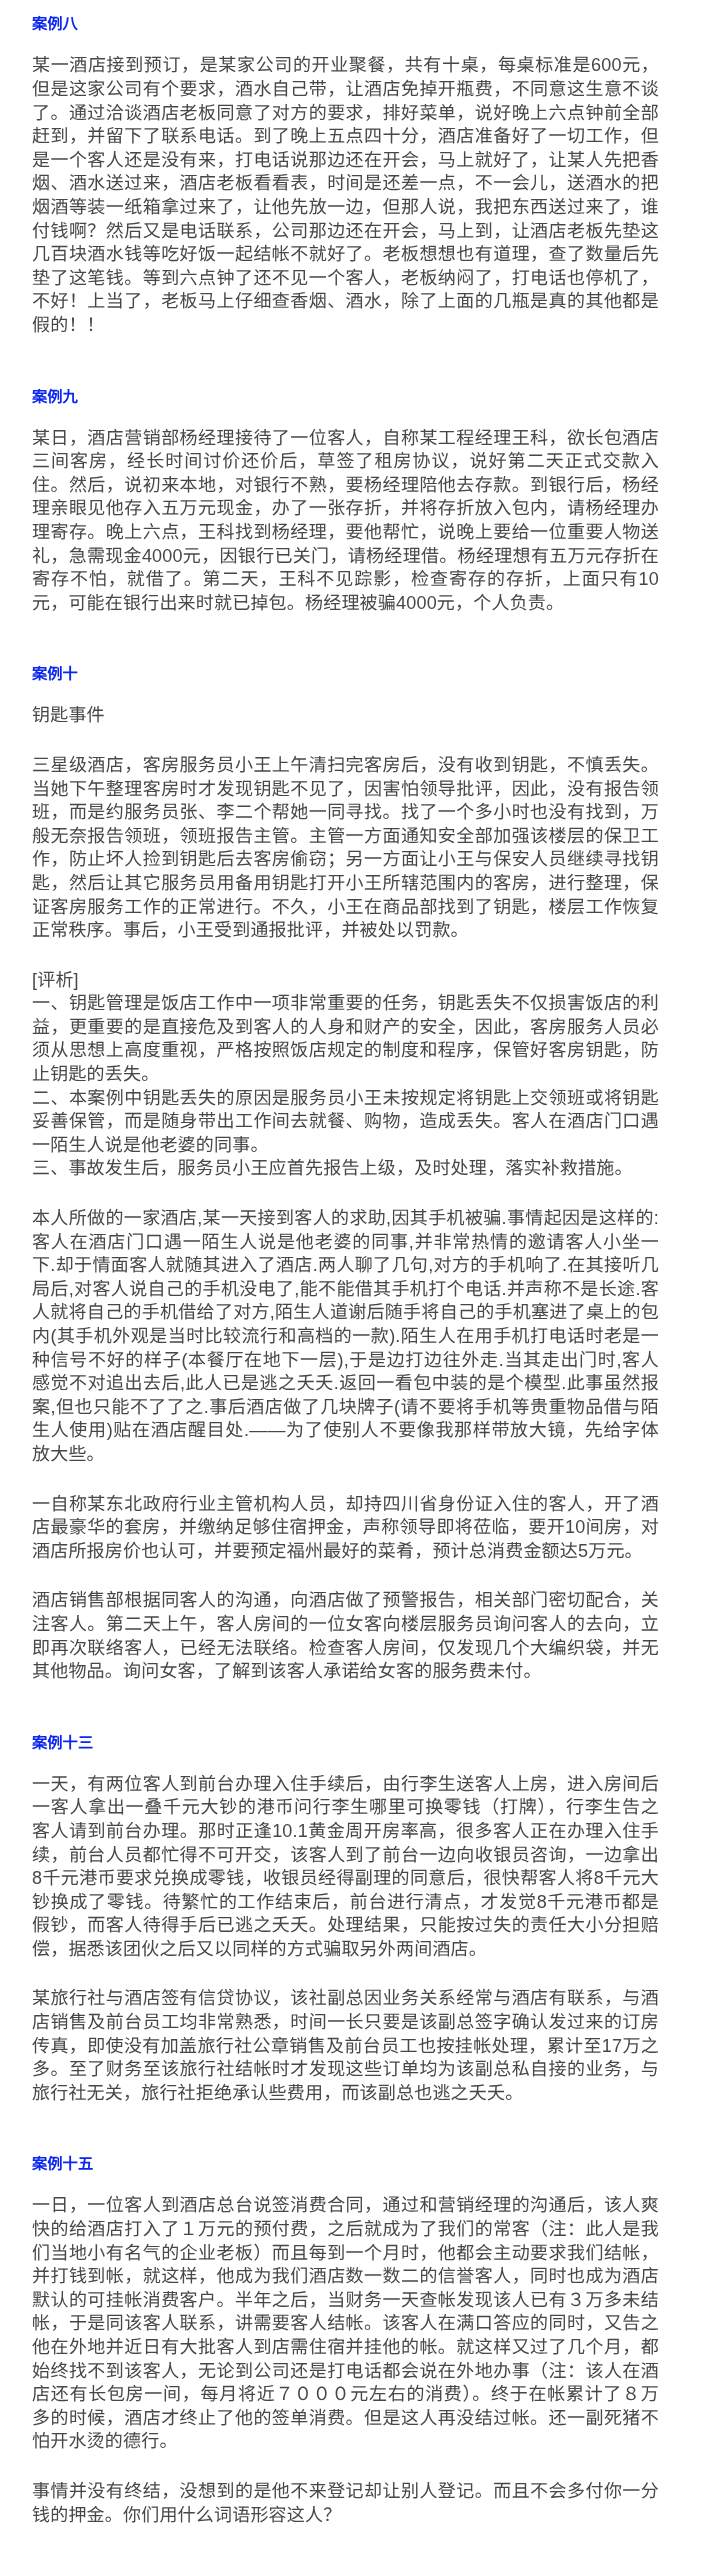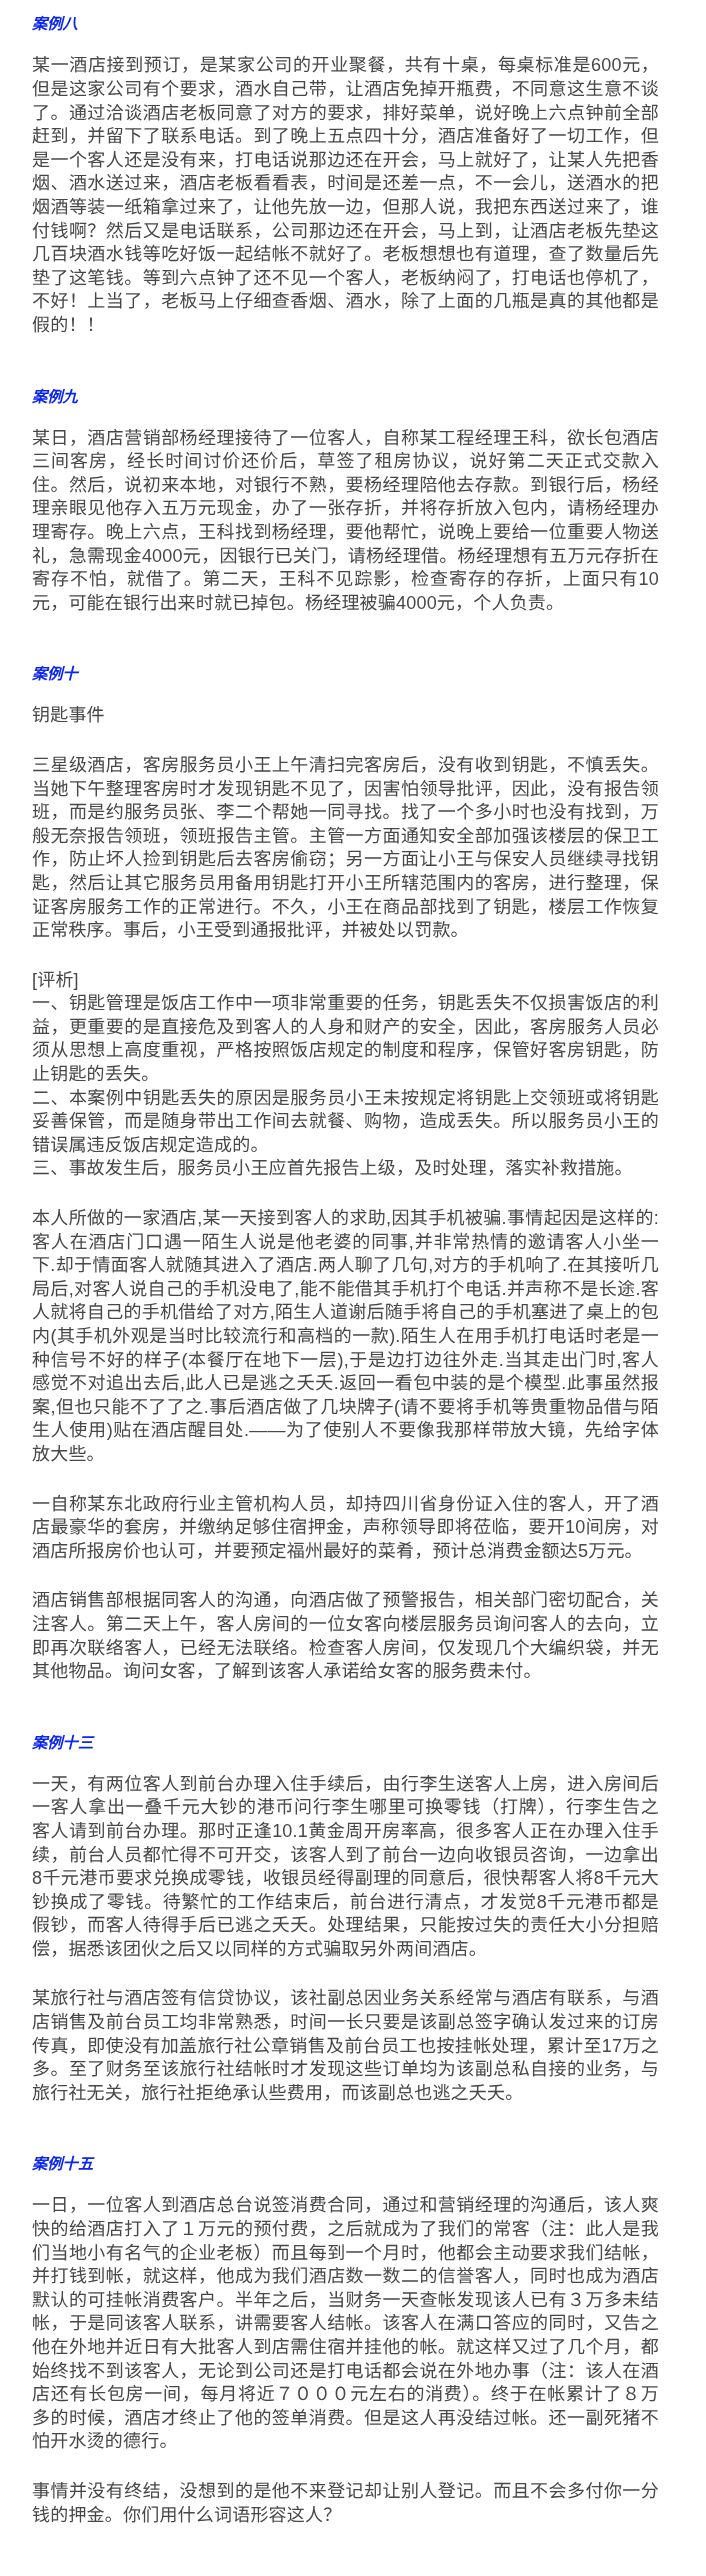--- a/index.html
+++ b/index.html
@@ -1,18 +1,18 @@
 <!DOCTYPE html>
 <html lang="zh-CN"><head>
 <meta charset="utf-8">
 <style>
   html,body{margin:0;padding:0;background:#ffffff;}
   body{width:707px;font-family:"Liberation Sans","DejaVu Sans",sans-serif;color:#474747;}
   .page{padding:7.7px 32px 27px 32px;}
-  .case-title{color:#0b26f0;font-size:15.3px;font-weight:bold;margin:48px 0 20px 0;line-height:21px;font-style:italic;}
+  .case-title{color:#0b26f0;font-size:15.3px;font-weight:bold;margin:48px 0 20px 0;line-height:21px;}
   .case-title.first{margin-top:5.8px;}
   .para{font-size:18px;line-height:23.6px;margin:0 16px 26px 0;text-align:justify;letter-spacing:0.2px;}
   .preline{white-space:pre-line;}
   .tips{margin-top:63px;}
   .tip{font-size:14.4px;line-height:23.6px;margin:0 0 6.7px 0;}
   .tip-label{color:#be185d;font-weight:bold;}
   .blue-bold{color:#0b26f0;font-weight:normal;}
   .bold-dark{font-weight:bold;color:#3c3c3c;}
 </style>
 </head>
@@ -24,21 +24,21 @@
   <p class="para">某一酒店接到预订，是某家公司的开业聚餐，共有十桌，每桌标准是600元，但是这家公司有个要求，酒水自己带，让酒店免掉开瓶费，不同意这生意不谈了。通过洽谈酒店老板同意了对方的要求，排好菜单，说好晚上六点钟前全部赶到，并留下了联系电话。到了晚上五点四十分，酒店准备好了一切工作，但是一个客人还是没有来，打电话说那边还在开会，马上就好了，让某人先把香烟、酒水送过来，酒店老板看看表，时间是还差一点，不一会儿，送酒水的把烟酒等装一纸箱拿过来了，让他先放一边，但那人说，我把东西送过来了，谁付钱啊？然后又是电话联系，公司那边还在开会，马上到，让酒店老板先垫这几百块酒水钱等吃好饭一起结帐不就好了。老板想想也有道理，查了数量后先垫了这笔钱。等到六点钟了还不见一个客人，老板纳闷了，打电话也停机了，不好！上当了，老板马上仔细查香烟、酒水，除了上面的几瓶是真的其他都是假的！！</p>
 
   <h2 class="case-title">案例九</h2>
   <p class="para">某日，酒店营销部杨经理接待了一位客人，自称某工程经理王科，欲长包酒店三间客房，经长时间讨价还价后，草签了租房协议，说好第二天正式交款入住。然后，说初来本地，对银行不熟，要杨经理陪他去存款。到银行后，杨经理亲眼见他存入五万元现金，办了一张存折，并将存折放入包内，请杨经理办理寄存。晚上六点，王科找到杨经理，要他帮忙，说晚上要给一位重要人物送礼，急需现金4000元，因银行已关门，请杨经理借。杨经理想有五万元存折在寄存不怕，就借了。第二天，王科不见踪影，检查寄存的存折，上面只有10元，可能在银行出来时就已掉包。杨经理被骗4000元，个人负责。</p>
 
   <h2 class="case-title">案例十</h2>
   <p class="para">钥匙事件</p>
   <p class="para">三星级酒店，客房服务员小王上午清扫完客房后，没有收到钥匙，不慎丢失。当她下午整理客房时才发现钥匙不见了，因害怕领导批评，因此，没有报告领班，而是约服务员张、李二个帮她一同寻找。找了一个多小时也没有找到，万般无奈报告领班，领班报告主管。主管一方面通知安全部加强该楼层的保卫工作，防止坏人捡到钥匙后去客房偷窃；另一方面让小王与保安人员继续寻找钥匙，然后让其它服务员用备用钥匙打开小王所辖范围内的客房，进行整理，保证客房服务工作的正常进行。不久，小王在商品部找到了钥匙，楼层工作恢复正常秩序。事后，小王受到通报批评，并被处以罚款。</p>
   <p class="para preline">[评析]
 一、钥匙管理是饭店工作中一项非常重要的任务，钥匙丢失不仅损害饭店的利益，更重要的是直接危及到客人的人身和财产的安全，因此，客房服务人员必须从思想上高度重视，严格按照饭店规定的制度和程序，保管好客房钥匙，防止钥匙的丢失。
-二、本案例中钥匙丢失的原因是服务员小王未按规定将钥匙上交领班或将钥匙妥善保管，而是随身带出工作间去就餐、购物，造成丢失。所以服务员小王的错误属违反饭店规定造成的。
+二、本案例中钥匙丢失的原因是服务员小王未按规定将钥匙上交领班或将钥匙妥善保管，而是随身带出工作间去就餐、购物，造成丢失。客人在酒店门口遇一陌生人说是他老婆的同事。
 三、事故发生后，服务员小王应首先报告上级，及时处理，落实补救措施。</p>
 
   <p class="para">本人所做的一家酒店,某一天接到客人的求助,因其手机被骗.事情起因是这样的:客人在酒店门口遇一陌生人说是他老婆的同事,并非常热情的邀请客人小坐一下.却于情面客人就随其进入了酒店.两人聊了几句,对方的手机响了.在其接听几局后,对客人说自己的手机没电了,能不能借其手机打个电话.并声称不是长途.客人就将自己的手机借给了对方,陌生人道谢后随手将自己的手机塞进了桌上的包内(其手机外观是当时比较流行和高档的一款).陌生人在用手机打电话时老是一种信号不好的样子(本餐厅在地下一层),于是边打边往外走.当其走出门时,客人感觉不对追出去后,此人已是逃之夭夭.返回一看包中装的是个模型.此事虽然报案,但也只能不了了之.事后酒店做了几块牌子(请不要将手机等贵重物品借与陌生人使用)贴在酒店醒目处.——为了使别人不要像我那样带放大镜，先给字体放大些。</p>
 
   <p class="para">一自称某东北政府行业主管机构人员，却持四川省身份证入住的客人，开了酒店最豪华的套房，并缴纳足够住宿押金，声称领导即将莅临，要开10间房，对酒店所报房价也认可，并要预定福州最好的菜肴，预计总消费金额达5万元。</p>
   <p class="para">酒店销售部根据同客人的沟通，向酒店做了预警报告，相关部门密切配合，关注客人。第二天上午，客人房间的一位女客向楼层服务员询问客人的去向，立即再次联络客人，已经无法联络。检查客人房间，仅发现几个大编织袋，并无其他物品。询问女客，了解到该客人承诺给女客的服务费未付。</p>
 
   <h2 class="case-title">案例十三</h2>
   <p class="para">一天，有两位客人到前台办理入住手续后，由行李生送客人上房，进入房间后一客人拿出一叠千元大钞的港币问行李生哪里可换零钱（打牌），行李生告之客人请到前台办理。那时正逢10.1黄金周开房率高，很多客人正在办理入住手续，前台人员都忙得不可开交，该客人到了前台一边向收银员咨询，一边拿出8千元港币要求兑换成零钱，收银员经得副理的同意后，很快帮客人将8千元大钞换成了零钱。待繁忙的工作结束后，前台进行清点，才发觉8千元港币都是假钞，而客人待得手后已逃之夭夭。处理结果，只能按过失的责任大小分担赔偿，据悉该团伙之后又以同样的方式骗取另外两间酒店。</p>
 

